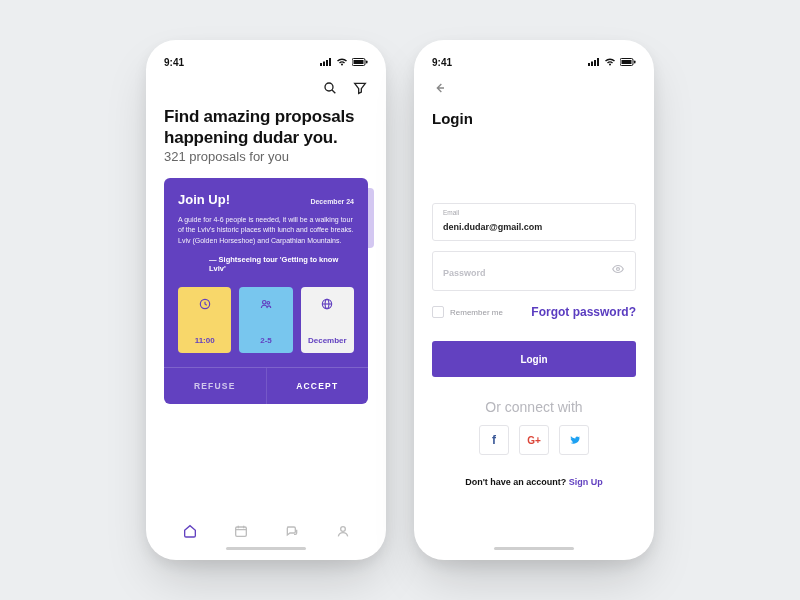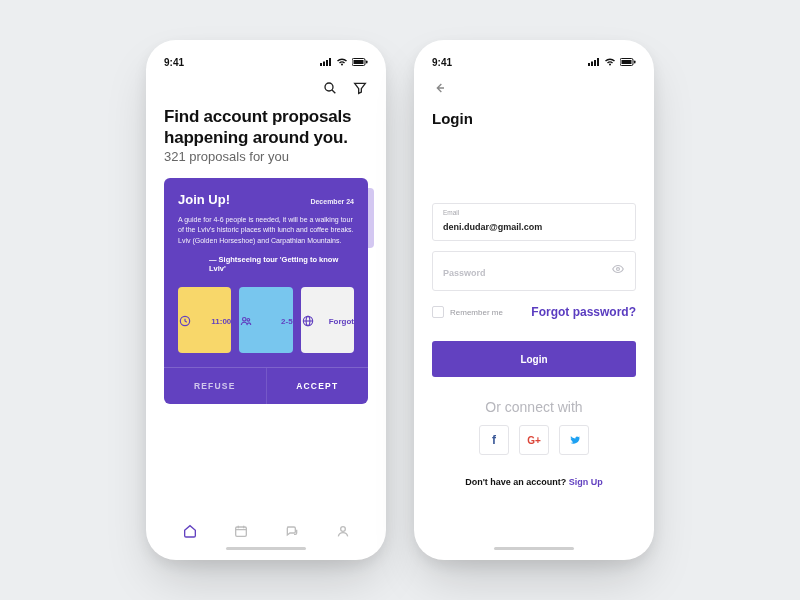--- a/index.html
+++ b/index.html
@@ -64,21 +64,21 @@
     border-radius: 0 4px 4px 0;
   }
   .card-head { display:flex; justify-content:space-between; align-items:baseline; }
   .card-title { font-size: 13px; font-weight: 800; }
   .card-date { font-size: 7px; font-weight:700; opacity:.9; }
   .card-body { font-size: 7px; line-height: 1.55; margin-top: 8px; opacity:.92; }
   .card-tour { font-size: 7.5px; margin-top: 8px; font-weight:600;margin-left:31px; }
   .tiles { display:flex; gap:8px; margin-top:14px; }
   .tile {
     flex:1; border-radius:4px; height:66px;
-    display:flex; flex-direction:row; align-items:center; justify-content:space-between;
+    display:flex; flex-direction:column; align-items:center; justify-content:space-between;
     padding:10px 0 8px;
   }
   .tile .ticon { width:14px; height:14px; }
   .tile .tval { font-size:8px; font-weight:700; }
   .tile-time { background:#f8d76a; color:#6241c0; }
   .tile-people { background:#78c6ee; color:#6241c0; }
   .tile-lang { background:#f2f2f2; color:#6241c0; }
   .card-actions {
     margin: 14px -14px 0;
     display:flex; border-top:1px solid rgba(255,255,255,.18);
@@ -164,21 +164,21 @@
           <line x1="15" y1="15" x2="20" y2="20"></line>
         </svg>
     </span>
     <span class="icon-btn">
       <svg viewBox="0 0 24 24" width="16" height="16" fill="none" stroke="currentColor" stroke-width="2">
           <path d="M4 5h16l-6 8v5l-4 2v-7z"></path>
         </svg>
     </span>
   </div>
 
-  <h1 class="hero">Find account proposals happening around you.</h1>
+  <h1 class="hero">Find amazing proposals happening dudar you.</h1>
   <div class="subcount">321 proposals for you</div>
 
   <div class="card">
     <span class="card-peek"></span>
     <div class="card-head">
       <span class="card-title">Join Up!</span>
       <span class="card-date">December 24</span>
     </div>
     <div class="card-body">A guide for 4-6 people is needed, it will be a walking tour of the Lviv's historic places with lunch and coffee breaks. Lviv (Golden Horseshoe) and Carpathian Mountains.</div>
     <div class="card-tour">— Sightseeing tour 'Getting to know Lviv'</div>
@@ -204,21 +204,21 @@
         <span class="tval">2-5</span>
       </div>
       <div class="tile tile-lang">
         <span class="ticon">
           <svg viewBox="0 0 24 24" width="14" height="14" fill="none" stroke="currentColor" stroke-width="2">
               <circle cx="12" cy="12" r="8"></circle>
               <ellipse cx="12" cy="12" rx="3.2" ry="8"></ellipse>
               <path d="M4 12h16"></path>
             </svg>
         </span>
-        <span class="tval">Forgot</span>
+        <span class="tval">December</span>
       </div>
     </div>
 
     <div class="card-actions">
       <button>REFUSE</button>
       <button>ACCEPT</button>
     </div>
   </div>
 
   <div class="bottom-nav">

